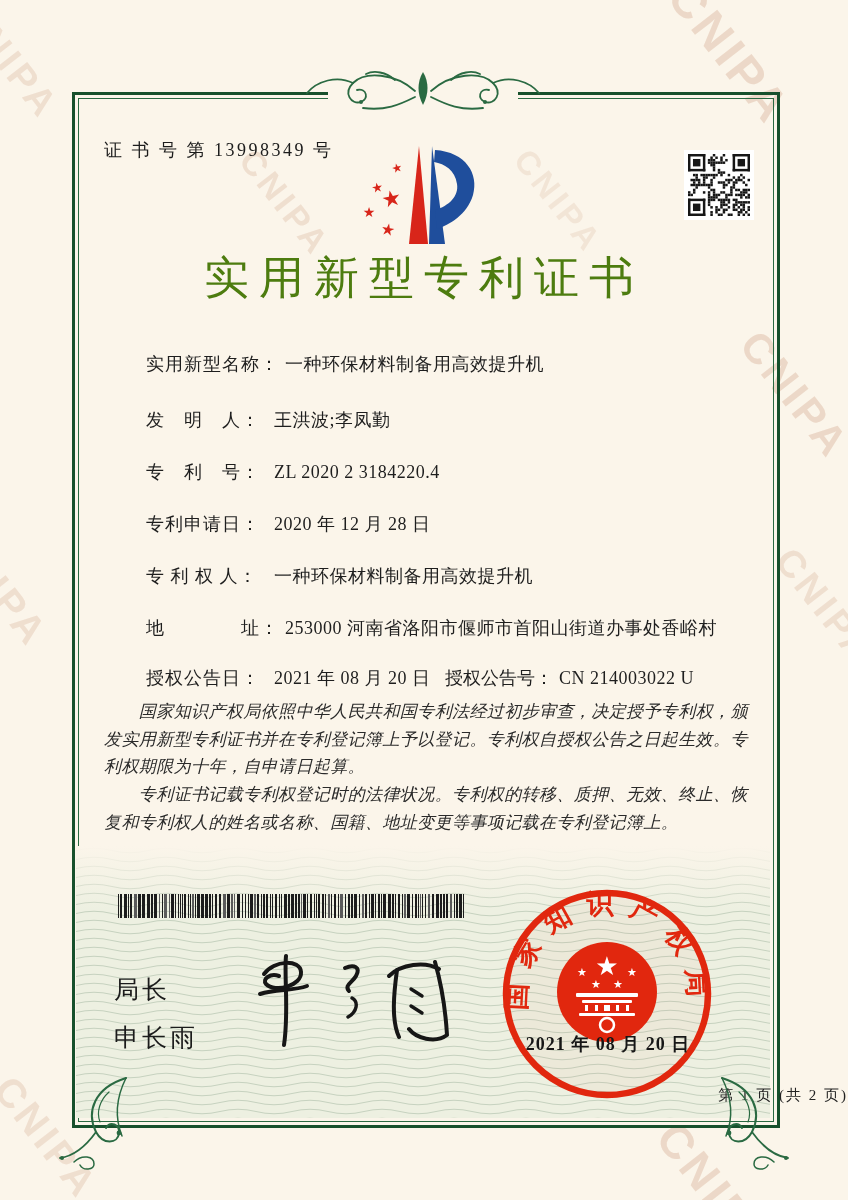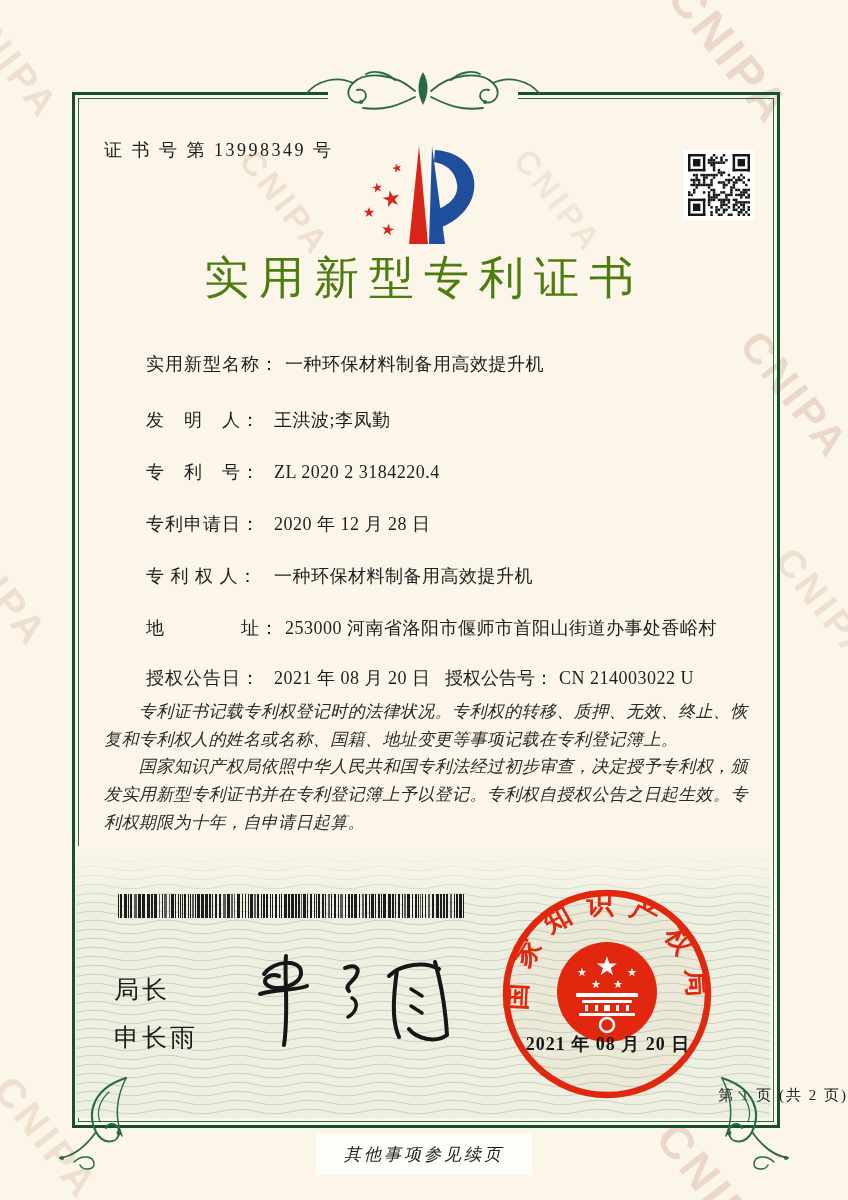--- a/index.html
+++ b/index.html
@@ -361,22 +361,22 @@
     <div class="frow" style="top:160px"><span class="lbl">专利申请日：</span><span class="val">2020 年 12 月 28 日</span></div>
     <div class="frow" style="top:212px"><span class="lbl">专 利 权 人：</span><span class="val">一种环保材料制备用高效提升机</span></div>
     <div class="frow" style="top:264px"><span class="lbl">地　　　　址：</span><span class="val">253000  河南省洛阳市偃师市首阳山街道办事处香峪村</span></div>
     <div class="frow" style="top:314px">
       <span class="lbl">授权公告日：</span><span class="val">2021 年 08 月 20 日</span>
       <span class="grant-pair"><span>授权公告号：</span><span class="val">CN 214003022 U</span></span>
     </div>
   </div>
 
   <div class="abs body-text">
+    <p>国家知识产权局依照中华人民共和国专利法经过初步审查，决定授予专利权，颁发实用新型专利证书并在专利登记簿上予以登记。专利权自授权公告之日起生效。专利权期限为十年，自申请日起算。</p>
     <p>专利证书记载专利权登记时的法律状况。专利权的转移、质押、无效、终止、恢复和专利权人的姓名或名称、国籍、地址变更等事项记载在专利登记簿上。</p>
-    <p>国家知识产权局依照中华人民共和国专利法经过初步审查，决定授予专利权，颁发实用新型专利证书并在专利登记簿上予以登记。专利权自授权公告之日起生效。专利权期限为十年，自申请日起算。</p>
   </div>
 
   <svg class="abs barcode" id="barcode" width="352" height="24" viewBox="0 0 352 24">
       <rect x="0" y="0" width="1" height="24" fill="#1c1c1c"></rect>
       <rect x="2" y="0" width="2" height="24" fill="#1c1c1c"></rect>
       <rect x="6" y="0" width="3" height="24" fill="#1c1c1c"></rect>
       <rect x="10" y="0" width="1" height="24" fill="#1c1c1c"></rect>
       <rect x="12" y="0" width="2" height="24" fill="#1c1c1c"></rect>
       <rect x="16" y="0" width="3" height="24" fill="#5a5a5a"></rect>
       <rect x="20" y="0" width="3" height="24" fill="#1c1c1c"></rect>
@@ -528,15 +528,14 @@
         <rect x="9" y="13" width="3" height="6"></rect>
         <rect x="19" y="13" width="3" height="6"></rect>
         <rect x="-28" y="21" width="56" height="3" rx="1"></rect>
       </g>
       <circle cy="33" r="7" fill="none" stroke="#ffffff" stroke-width="2.5"></circle>
     </g>
   </svg>
   <div class="abs seal-date">2021 年 08 月 20 日</div>
 
   <div class="abs page-info">第 1 页 (共 2 页)</div>
-  <div class="abs note-box">其他事项参见续页</div>
 
 </div>
 
 </body></html>

